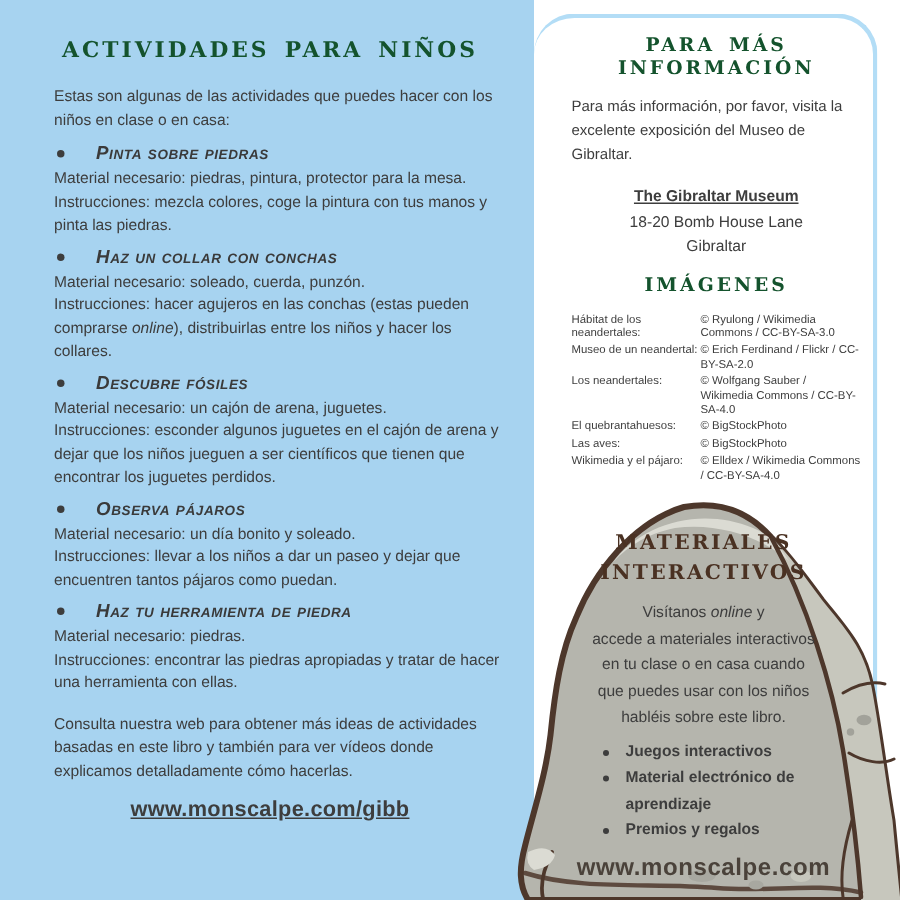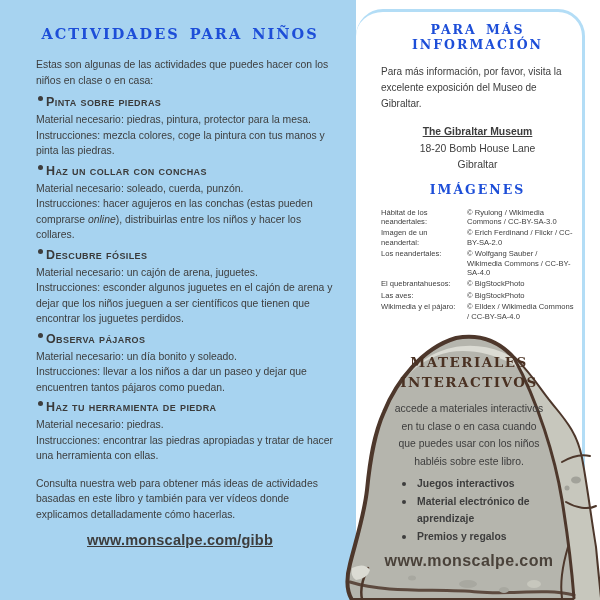--- a/index.html
+++ b/index.html
@@ -2,27 +2,27 @@
 <html><head>
 <meta charset="utf-8">
 <style>
   html,body { margin:0; padding:0; }
   body { font-family: "Liberation Sans", sans-serif; }
   .page { position:relative; width:600px; height:600px; background:#ffffff; overflow:hidden; }
 
   
   .left-panel { position:absolute; left:0; top:0; width:356px; height:600px;
     background:#a7d3f0; box-sizing:border-box; padding:24px 16px 0 36px; }
-  .celtic { font-family:"DejaVu Serif", serif; font-weight:700; color:#1d4ed8;
+  .celtic { font-family:"DejaVu Serif", serif; font-weight:700; color:#14532d;
     letter-spacing:2px; word-spacing:3px; }
   .left-title { font-size:14.5px; line-height:19px; text-align:center; margin:0 0 14px -16px; }
   .body-text { font-size:10.4px; line-height:15.5px; color:#3d3d3d; }
   .intro { margin:0 0 8px 0; }
   .activity { margin-bottom:4px; }
-  .act-head { display:flex; gap:3px; margin:6px 0 3px 2px; }
+  .act-head { display:flex; align-items:center; gap:21px; margin:6px 0 3px 2px;font-style:italic; }
   .bullet-dot { width:5px; height:5px; border-radius:50%; background:#3d3d3d; flex:none; }
   .act-title { font-size:12.5px; line-height:13px; font-weight:700; color:#3a3a3a;
     font-variant:small-caps; letter-spacing:0.4px; }
   .line-block { display:block; }
   .outro { margin:12px 0 0 0; }
   .left-web { margin:10px 0 0 -16px; text-align:center; font-weight:700;
     font-size:14.5px; color:#3d3d3d; letter-spacing:0.2px;text-decoration:underline; }
 
   
   .right-panel { position:absolute; left:356px; top:9px; width:229px; height:585px;
@@ -123,21 +123,21 @@
       <div>18-20 Bomb House Lane</div>
       <div>Gibraltar</div>
     </div>
     <h2 class="celtic images-title">IMÁGENES</h2>
     <div id="credits-list">
         <div class="credit-row">
           <span class="credit-label">Hábitat de los neandertales:</span>
           <span class="credit-text">© Ryulong / Wikimedia Commons / CC-BY-SA-3.0</span>
         </div>
         <div class="credit-row">
-          <span class="credit-label">Imagen de un neandertal:</span>
+          <span class="credit-label">Museo de un neandertal:</span>
           <span class="credit-text">© Erich Ferdinand / Flickr / CC-BY-SA-2.0</span>
         </div>
         <div class="credit-row">
           <span class="credit-label">Los neandertales:</span>
           <span class="credit-text">© Wolfgang Sauber / Wikimedia Commons / CC-BY-SA-4.0</span>
         </div>
         <div class="credit-row">
           <span class="credit-label">El quebrantahuesos:</span>
           <span class="credit-text">© BigStockPhoto</span>
         </div>
@@ -183,20 +183,21 @@
       <ellipse cx="74" cy="246" rx="4" ry="2.5" fill="#a8a8a0"></ellipse>
       <ellipse cx="196" cy="252" rx="7" ry="4" fill="#c7c7bd"></ellipse>
       <path d="M 14,236 Q 26,230 32,238 Q 30,246 18,248 Q 12,244 14,236 Z" fill="#dbdbd3"></path>
     </svg>
     <div class="rock-content">
       <div class="celtic rock-title">
         <div>MATERIALES</div>
         <div>INTERACTIVOS</div>
       </div>
       <div class="rock-body" id="rock-body">
+          <div><span>Visítanos </span><span style="font-style: italic;">online</span><span> y</span></div>
           <div><span>accede a materiales interactivos</span></div>
           <div><span>en tu clase o en casa cuando</span></div>
           <div><span>que puedes usar con los niños</span></div>
           <div><span>habléis sobre este libro.</span></div>
         </div>
       <ul class="rock-bullets" id="rock-bullets">
           <li>
             <span class="dot"></span>
             <span>Juegos interactivos</span>
           </li>

